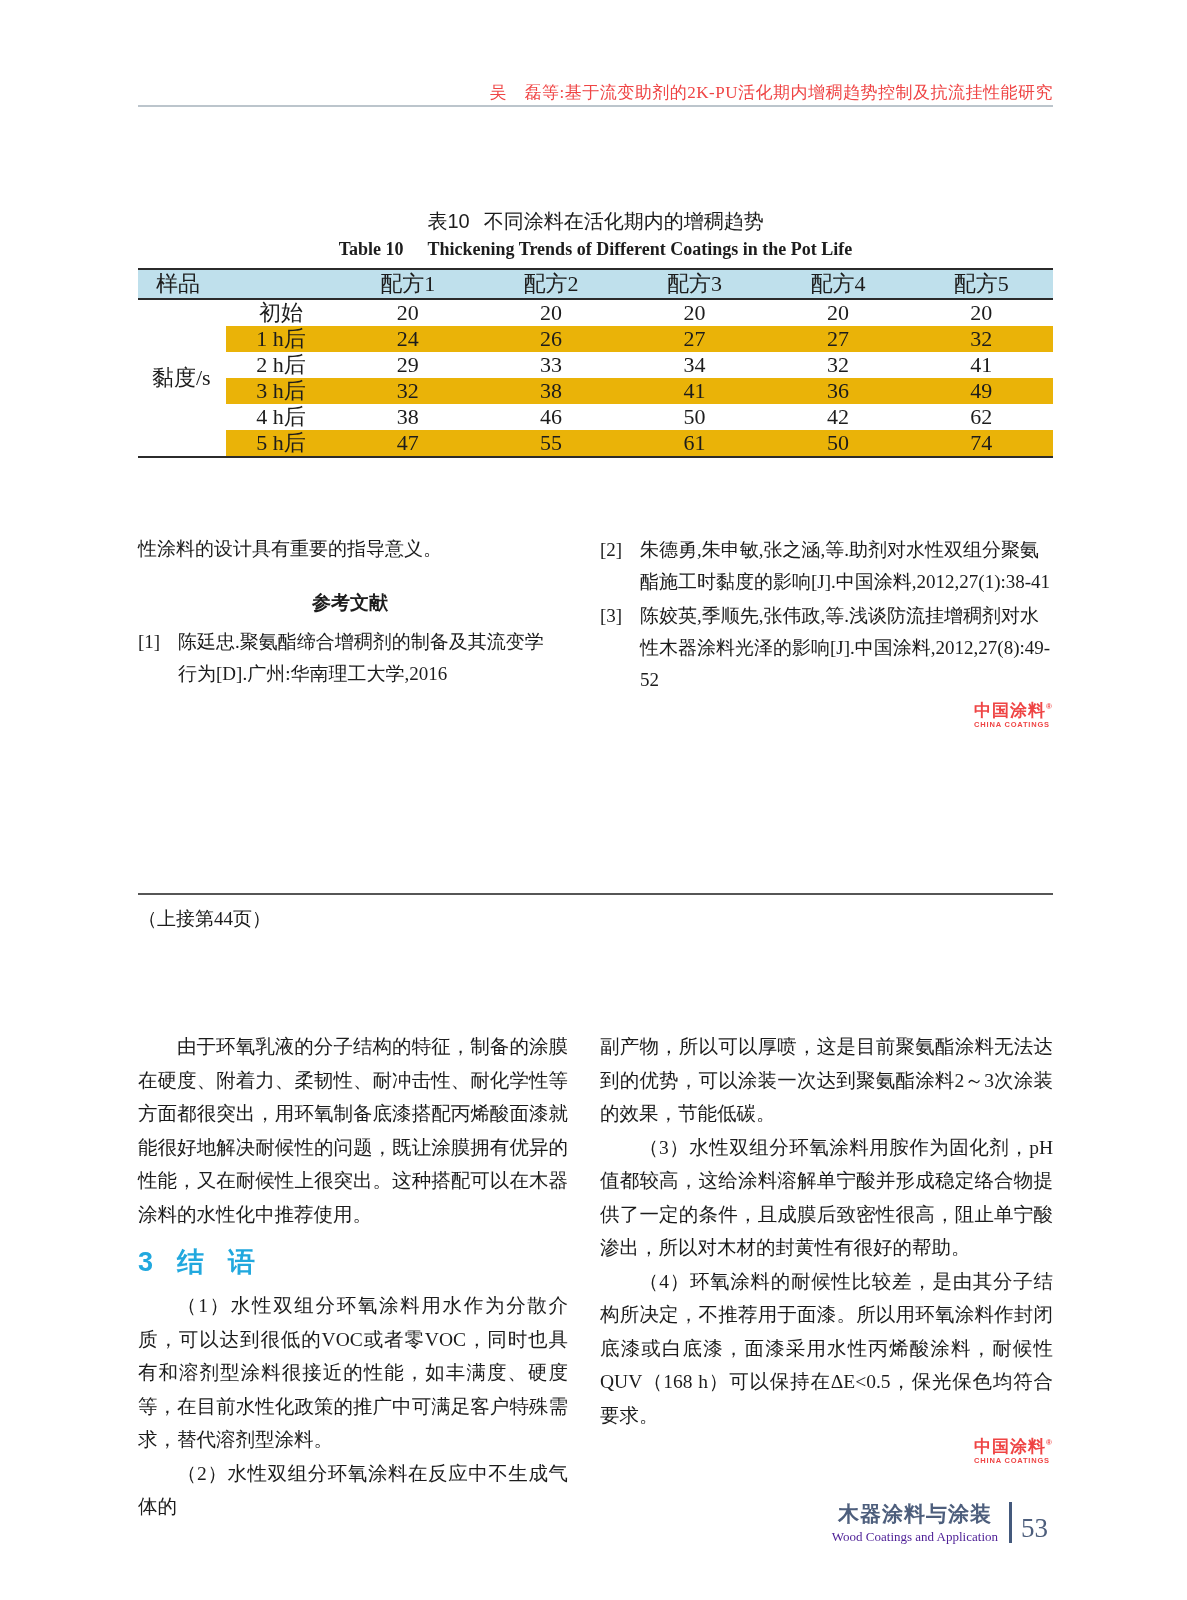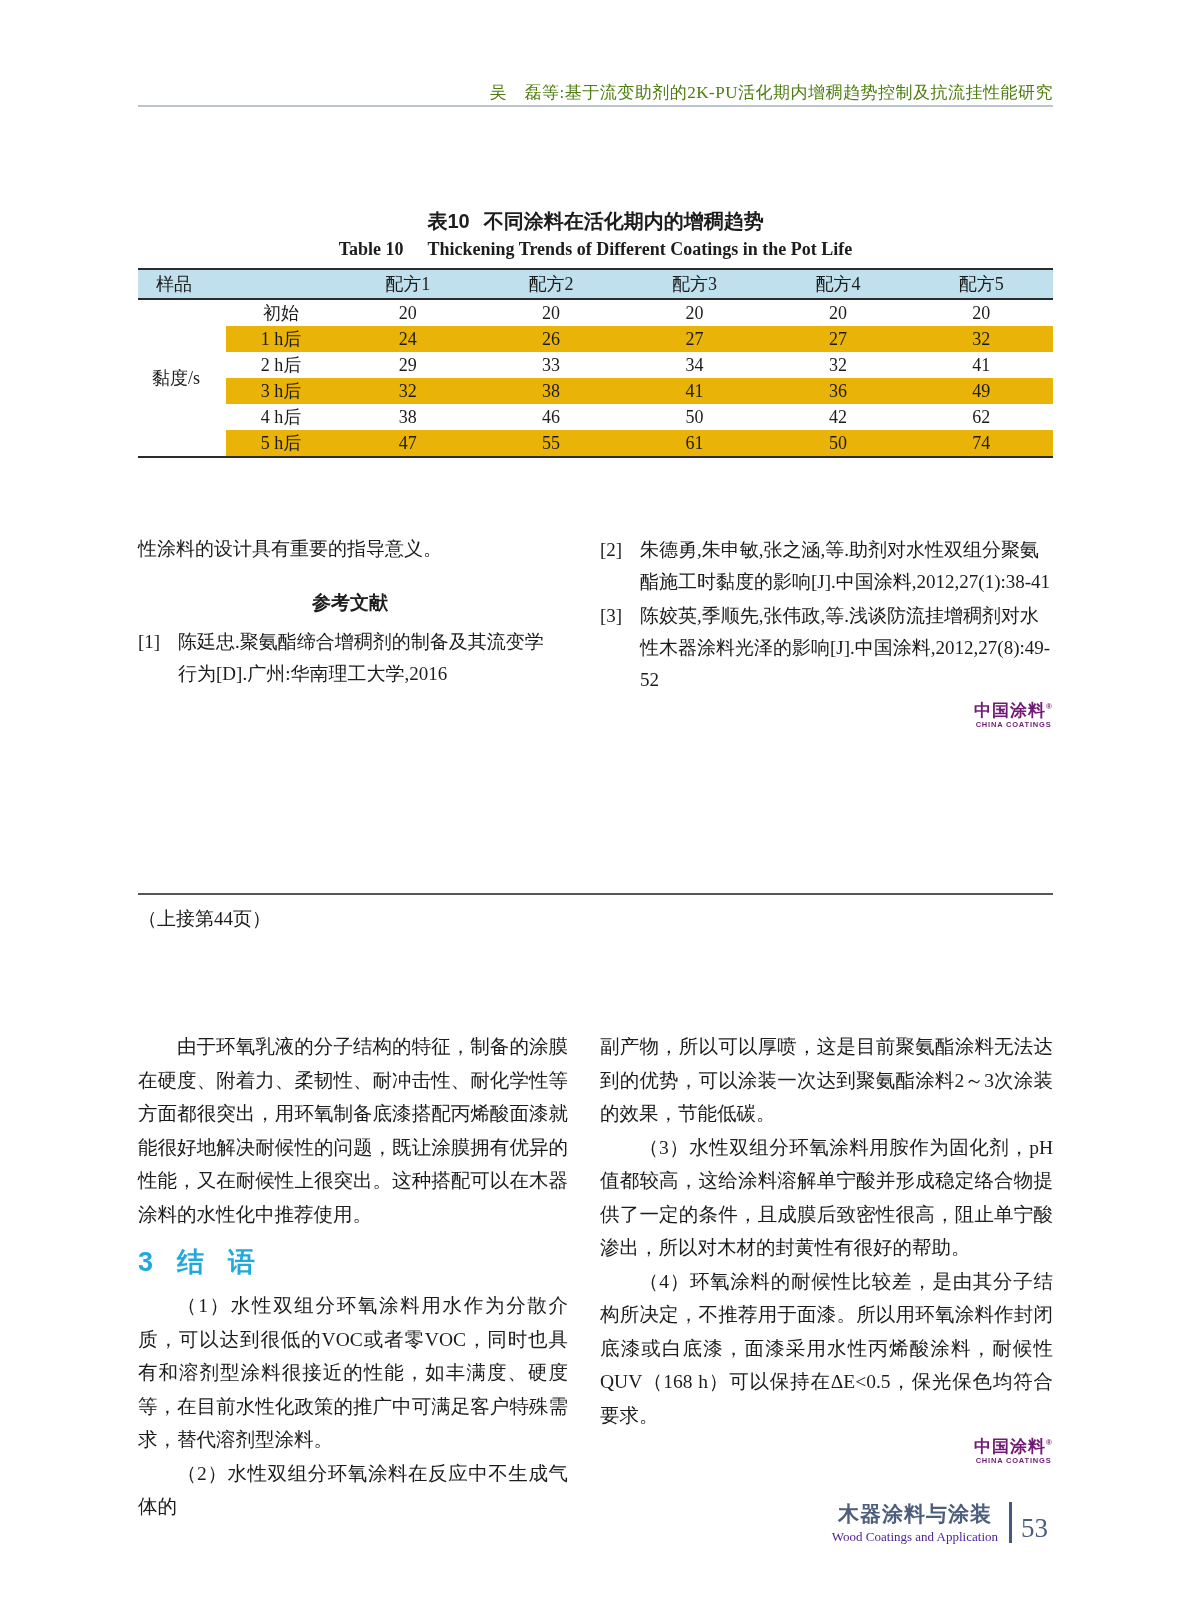--- a/index.html
+++ b/index.html
@@ -3,33 +3,33 @@
 <meta charset="utf-8">
 <style>
   html,body { margin:0; padding:0; background:#e8e8e8; }
   .page {
     position:relative; width:1187px; height:1600px; margin:0 auto;
     background:#ffffff; overflow:hidden;
     font-family:"Liberation Serif","DejaVu Serif",serif; color:#1c1c1c;
   }
   
   .page-header { position:absolute; top:81px; left:138px; width:915px;
-    text-align:right; font-size:17px; color:#4d7c0f; letter-spacing:.5px; }
+    text-align:right; font-size:17px; color:#ef4444; letter-spacing:.5px; }
   .header-rule { position:absolute; top:105px; left:138px; width:915px;
     height:2px; background:#bcc5cc; }
 
   
   .table-section { position:absolute; top:208px; left:138px; width:915px; }
   .tbl-title-zh { text-align:center; font-family:"Liberation Sans","DejaVu Sans",sans-serif;
-    font-weight:bold; font-size:20px; }
+    font-weight:normal; font-size:20px; }
   .tbl-title-en { text-align:center; font-weight:bold; font-size:18px; margin-top:4px; }
   .tgap { margin-left:14px; }
   .egap { margin-left:24px; }
   .ptable { margin-top:8px; border-top:2px solid #2b2b2b; border-bottom:2px solid #2b2b2b;
-    font-size:18px; }
+    font-size:22px; }
   .t-head { display:flex; background:#bfe0ec; border-bottom:2px solid #2b2b2b;
     height:28px; line-height:28px; }
   .th-sample { width:198px; padding-left:18px; box-sizing:border-box; }
   .th-col { flex:1; text-align:center; }
   .t-body { position:relative; }
   .group-label { position:absolute; left:14px; top:50%; transform:translateY(-50%); }
   .t-row { display:flex; height:26px; line-height:26px; margin-left:88px; }
   .t-row.shaded { background:#eab308; }
   .t-time { width:110px; text-align:center; }
   .t-val { flex:1; text-align:center; }
@@ -37,21 +37,21 @@
   
   .refs-left { position:absolute; left:138px; top:534px; width:424px; font-size:19px; }
   .closing-line { margin:0; line-height:30px; }
   .refs-title { text-align:center; font-family:"Liberation Sans","DejaVu Sans",sans-serif;
     font-weight:bold; font-size:19px; margin:26px 0 10px 0; }
   .ref-item { display:flex; line-height:32px; margin:0 0 2px 0; }
   .ref-num { width:40px; flex:none; }
   .ref-text { flex:1; }
   .refs-right { position:absolute; left:600px; top:534px; width:453px; font-size:19px; }
   .logo-wrap { text-align:right; margin-top:6px; }
-  .logo { display:inline-block; text-align:center; color:#701a75; line-height:1.1; }
+  .logo { display:inline-block; text-align:left; color:#ef4444; line-height:1.1; }
   .logo-zh { font-family:"Liberation Sans","DejaVu Sans",sans-serif; font-weight:bold;
     font-size:17px; letter-spacing:1px; }
   .logo-zh sup { font-size:8px; }
   .logo-en { font-family:"Liberation Sans","DejaVu Sans",sans-serif; font-weight:bold;
     font-size:7.5px; letter-spacing:.8px; }
 
   
   .mid-divider { position:absolute; left:138px; top:893px; width:915px; height:2px; background:#565656; }
   .continuation { position:absolute; left:138px; top:906px; font-size:19px; margin:0; }
 

